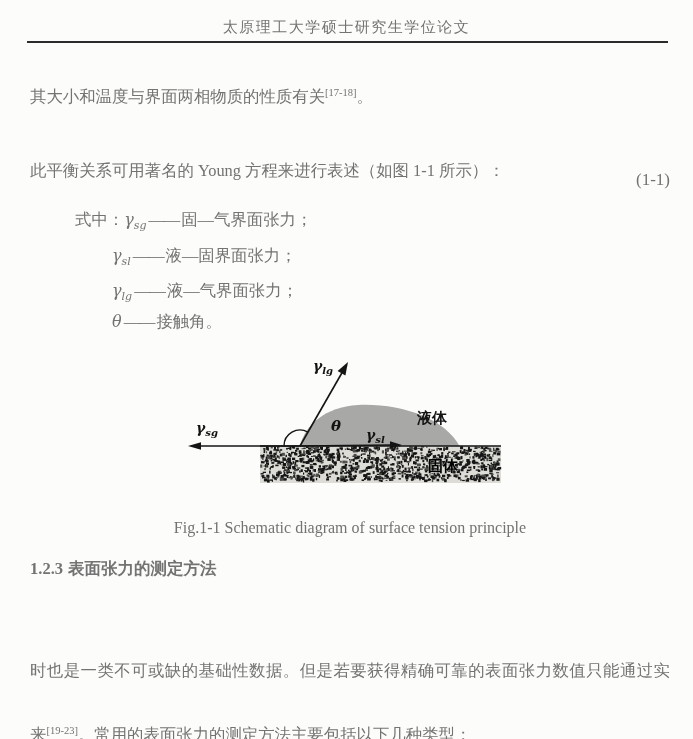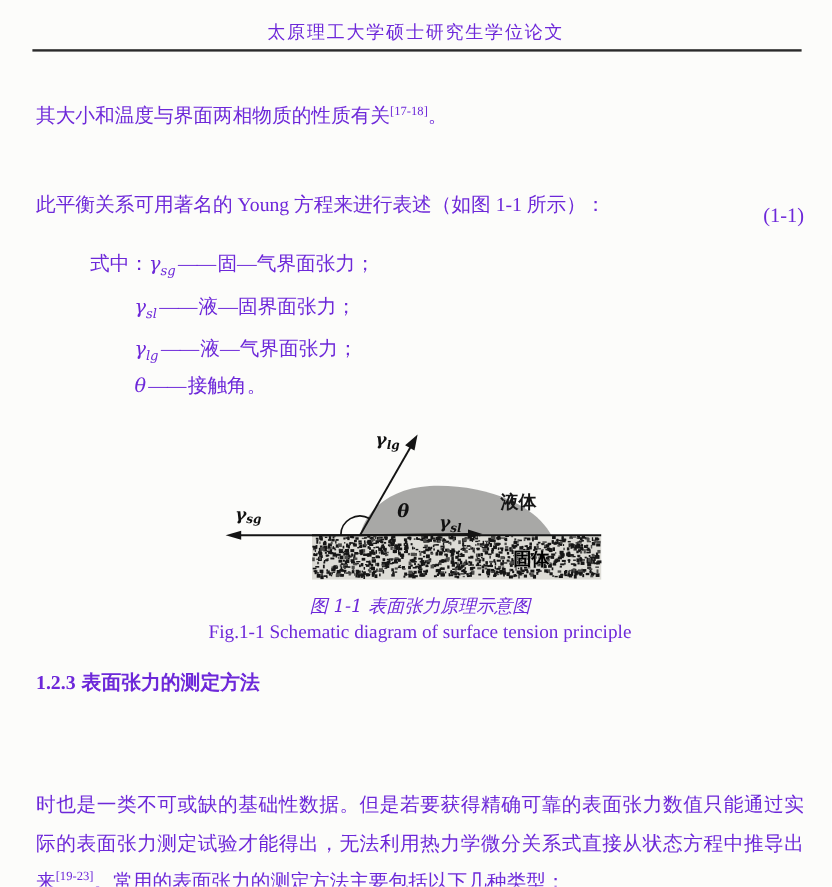--- a/index.html
+++ b/index.html
@@ -1,17 +1,17 @@
 <!DOCTYPE html>
 <html><head>
 <meta charset="utf-8">
 <style>
   html,body{margin:0;padding:0;background:#ffffff;}
   .page{position:relative;width:693px;height:739px;background:#fcfcfa;
-        font-family:"Liberation Serif","DejaVu Serif",serif;color:#6d28d9;overflow:hidden;}
+        font-family:"Liberation Serif","DejaVu Serif",serif;color:#737373;overflow:hidden;}
   .abs{position:absolute;margin:0;}
   .bodyline{left:30px;width:640px;font-size:16.4px;line-height:22px;margin-top:24px;}
   .just{text-align:justify;text-align-last:justify;text-justify:inter-character;}
   .indent{text-indent:30px;}
   sup.ref{font-size:10.5px;vertical-align:super;line-height:0;}
   
   .header-title{top:18px;left:0;width:693px;text-align:center;font-size:15px;letter-spacing:1.5px;}
   .header-rule{top:41px;left:27px;width:641px;height:2px;background:#2b2b2b;}
   
   .eqrow{top:169px;left:30px;width:640px;text-align:center;}
@@ -1236,22 +1236,20 @@
     <path d="M 184 96 A 16 16 0 0 1 207.9 82.1" fill="none" stroke="#141414" stroke-width="1.4"></path>
 
     <text class="glabel" x="233" y="21" text-anchor="end"><tspan>γ</tspan><tspan class="gsub" dy="3">lg</tspan></text>
     <text class="glabel" x="96" y="83"><tspan>γ</tspan><tspan class="gsub" dy="3">sg</tspan></text>
     <text class="glabel" x="266" y="90"><tspan>γ</tspan><tspan class="gsub" dy="3">sl</tspan></text>
     <text class="tlabel" x="236" y="81" text-anchor="middle">θ</text>
     <text class="cnlabel" x="332" y="73" text-anchor="middle">液体</text>
     <text class="cnlabel-solid" x="343" y="121" text-anchor="middle">固体</text>
   </svg>
 
-  <p class="abs caption-zh">图 1-1  表面张力原理示意图</p>
   <p class="abs caption-en">Fig.1-1 Schematic diagram of surface tension principle</p>
 
   <p class="abs secheading"><span class="secnum">1.2.3</span><span class="sectitle">表面张力的测定方法</span></p>
 
   <p class="abs bodyline just" style="top:636px">时也是一类不可或缺的基础性数据。但是若要获得精确可靠的表面张力数值只能通过实</p>
-  <p class="abs bodyline just" style="top:668px">际的表面张力测定试验才能得出，无法利用热力学微分关系式直接从状态方程中推导出</p>
   <p class="abs bodyline" style="top:700px"><span>来</span><sup class="ref">[19-23]</sup><span>。常用的表面张力的测定方法主要包括以下几种类型：</span></p>
 
 </div>
 
 </body></html>

